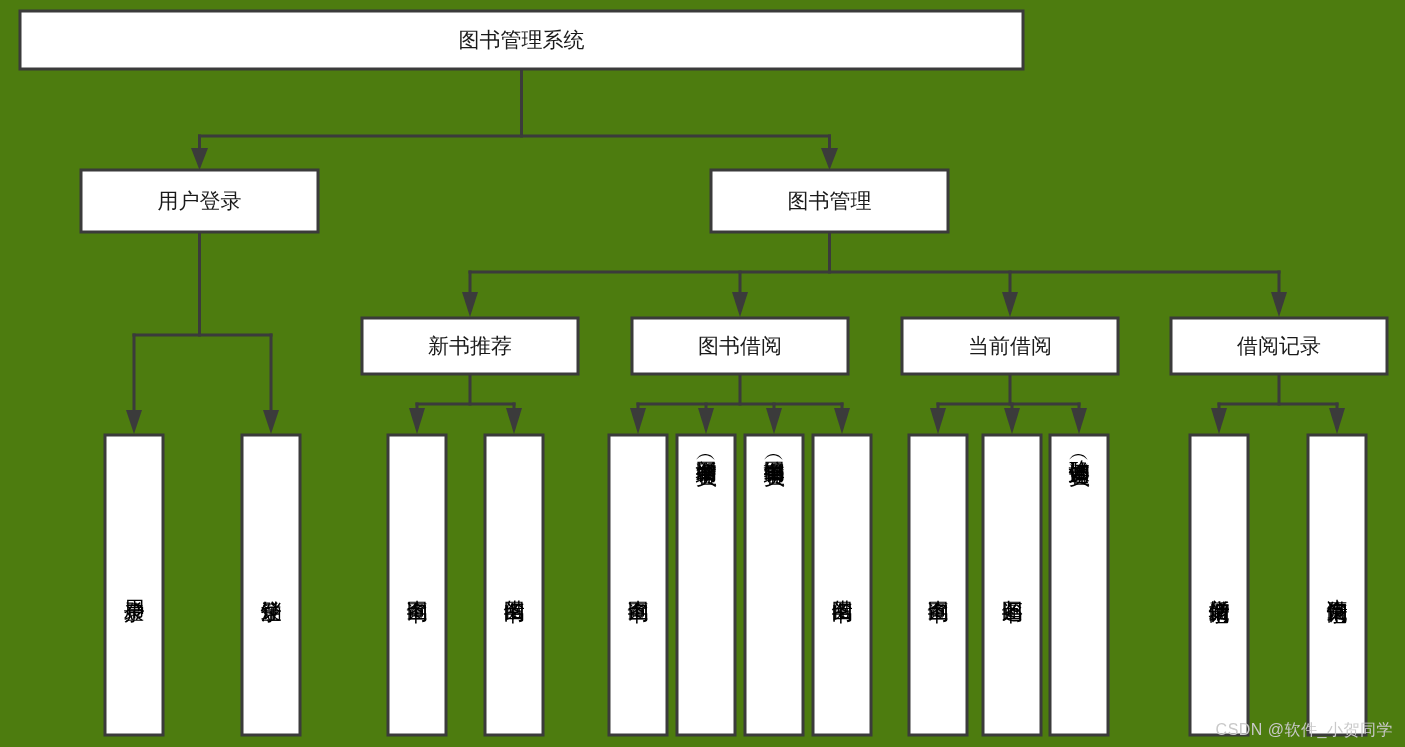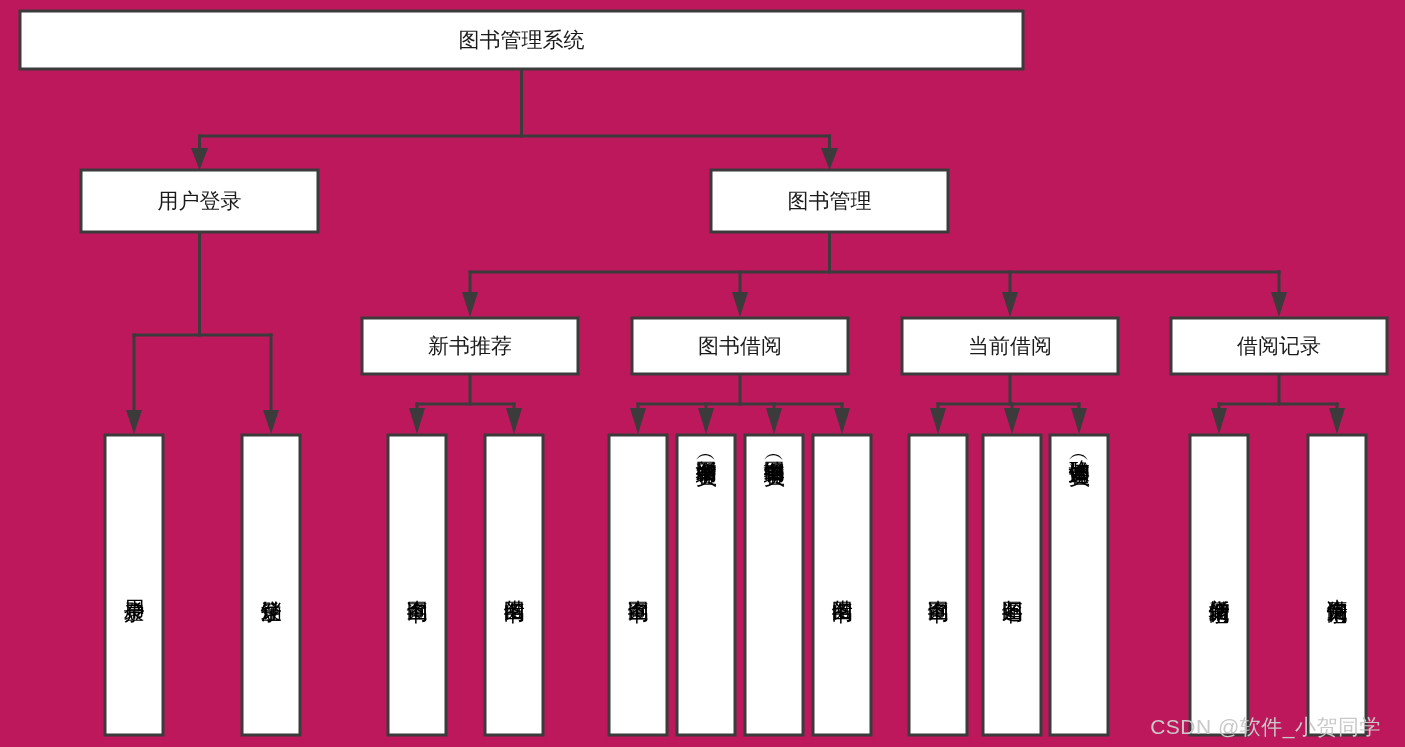--- a/index.html
+++ b/index.html
@@ -10,21 +10,21 @@
   body {
     width: 1405px;
     height: 747px;
     font-family: "Liberation Sans", "DejaVu Sans", sans-serif;
     overflow: hidden;
   }
   #diagram-root {
     position: relative;
     width: 1405px;
     height: 747px;
-    background: #be185d;
+    background: #4d7c0f;
     text-decoration: underline;
   }
   svg.flow {
     position: absolute;
     left: 0;
     top: 0;
     width: 1405px;
     height: 747px;
     display: block;
   }
@@ -64,24 +64,24 @@
   }
   .leaf-label-wrap {
     position: absolute;
     display: flex;
     align-items: center;
     justify-content: center;
     pointer-events: none;
   }
   .watermark {
     position: absolute;
-    right: 24px;
+    right: 12px;
     bottom: 6px;
     color: #c9c9c9;
-    font-size: 21px;
+    font-size: 16px;
     font-family: "Liberation Sans", "DejaVu Sans", sans-serif;
     white-space: nowrap;
     letter-spacing: 0.5px;
   }
 </style>
 </head>
 <body>
 
 <div id="diagram-root">
 

